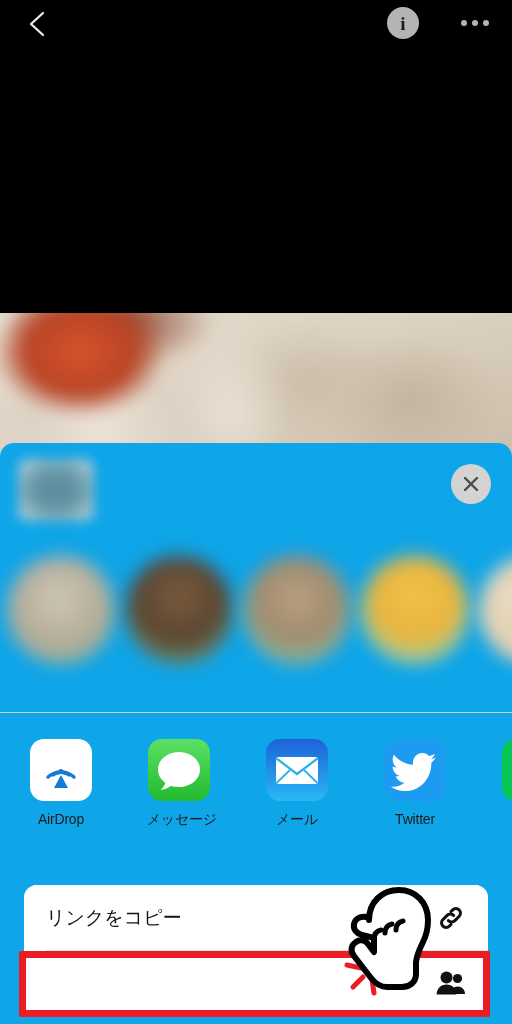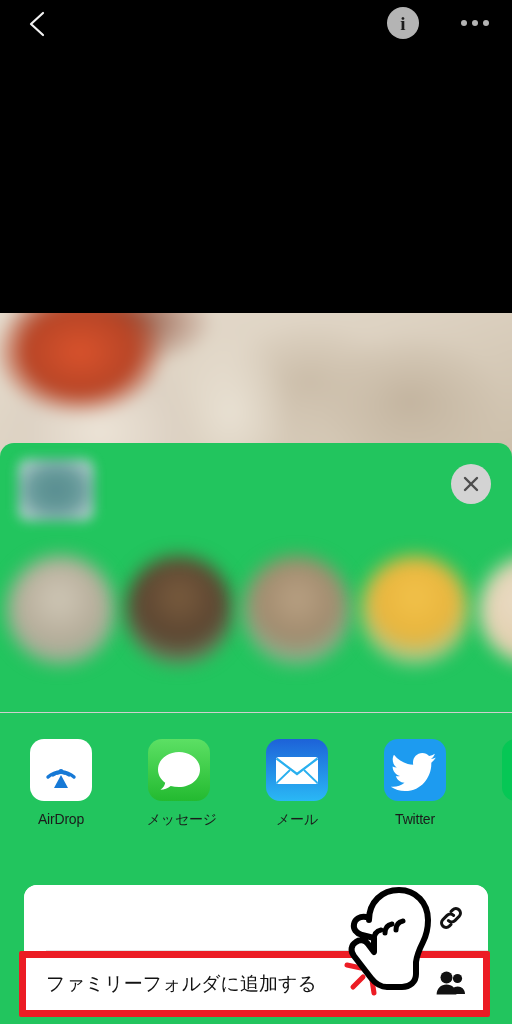--- a/index.html
+++ b/index.html
@@ -100,21 +100,21 @@
     background: #b4b4b4;
   }
 
   
   .share-sheet {
     position: absolute;
     left: 0;
     top: 443px;
     width: 512px;
     height: 581px;
-    background: #22c55e;
+    background: #0ea5e9;
     border-radius: 14px 14px 0 0;
     overflow: hidden;
     z-index: 30;
   }
   .sheet-head {
     position: relative;
     height: 95px;
   }
   .preview-thumb {
     position: absolute;
@@ -376,33 +376,33 @@
           </svg>
         </div>
         <div class="app-label"></div>
       </div>
 
     </div>
 
     <div class="actions-card">
 
       <div class="action-row">
+        <span class="action-label">リンクをコピー</span>
         <span class="action-icon">
           <svg width="30" height="30" viewBox="0 0 30 30">
             <g fill="none" stroke="#111111" stroke-width="3.1" stroke-linecap="round">
               <path d="M12.4 17.6 a4.6 4.6 0 0 0 6.5 0 l4.3 -4.3 a4.6 4.6 0 0 0 -6.5 -6.5 l-1.7 1.7"></path>
               <path d="M17.6 12.4 a4.6 4.6 0 0 0 -6.5 0 l-4.3 4.3 a4.6 4.6 0 0 0 6.5 6.5 l1.7 -1.7"></path>
             </g>
           </svg>
         </span>
         <div class="row-sep"></div>
       </div>
 
       <div class="action-row">
-        <span class="action-label">ファミリーフォルダに追加する</span>
         <span class="action-icon">
           <svg width="30" height="26" viewBox="0 0 30 26">
             <circle cx="21.5" cy="7.5" r="4.6" fill="#111111"></circle>
             <path d="M14.5 23 c0 -4.6 3.2 -7.6 7.2 -7.6 c4 0 7.3 3 7.3 7.6 z" fill="#111111"></path>
             <circle cx="10.5" cy="6.6" r="6" fill="#111111"></circle>
             <path d="M0.6 23.5 c0 -6 4.4 -10 9.9 -10 c5.5 0 9.9 4 9.9 10 z" fill="#111111"></path>
           </svg>
         </span>
       </div>
 

